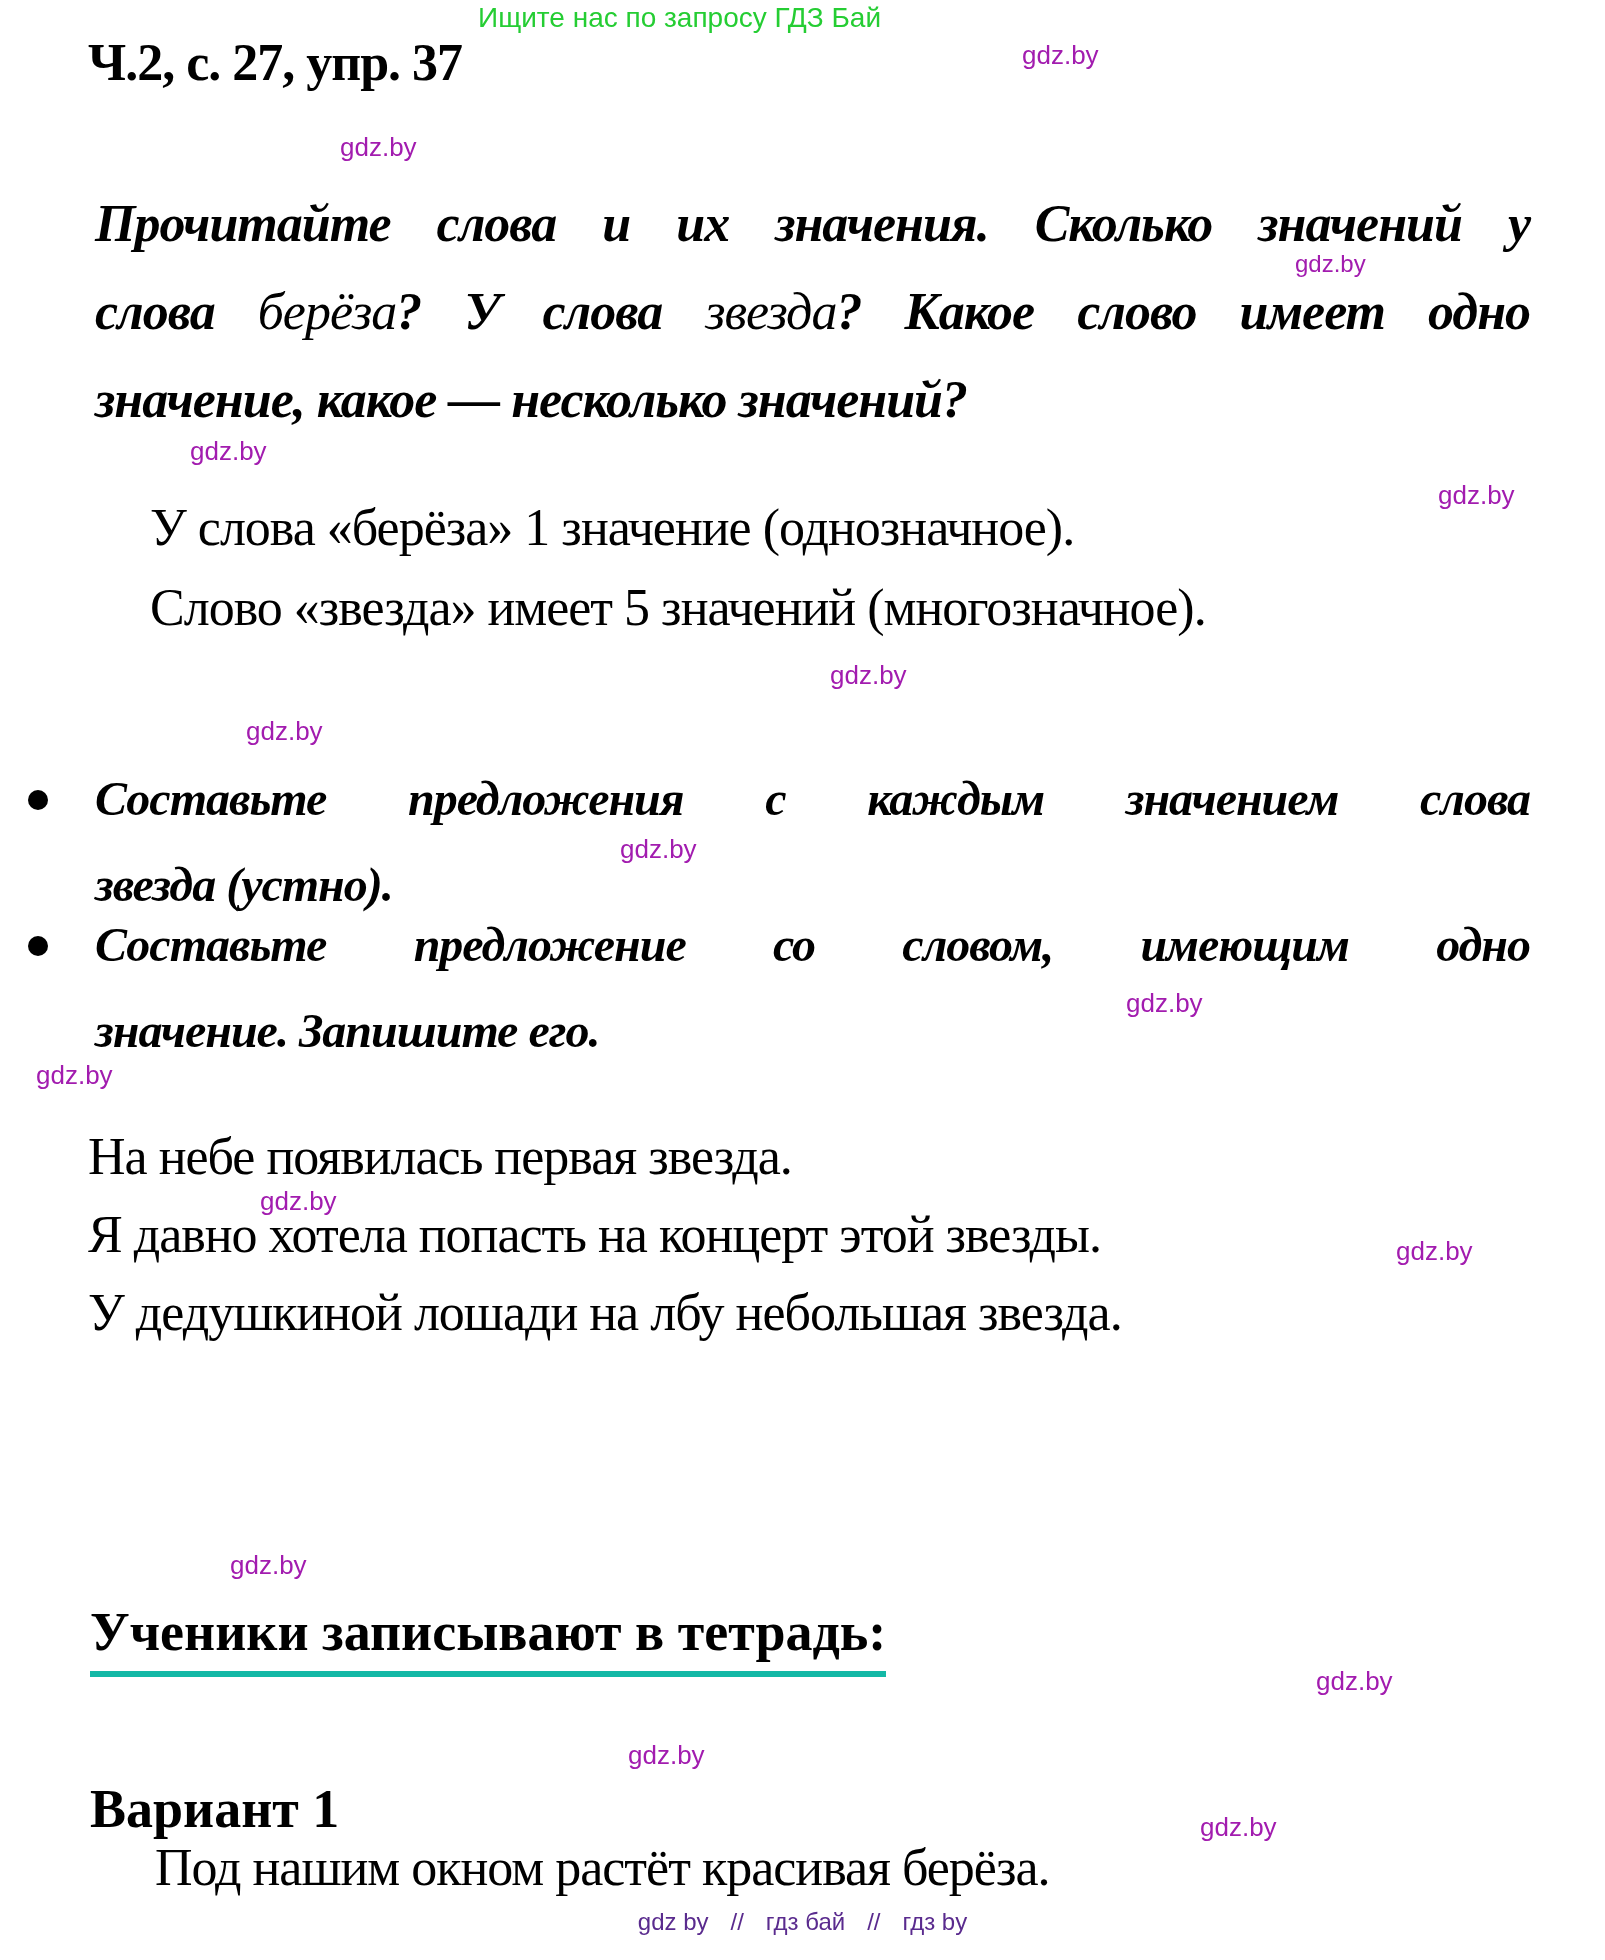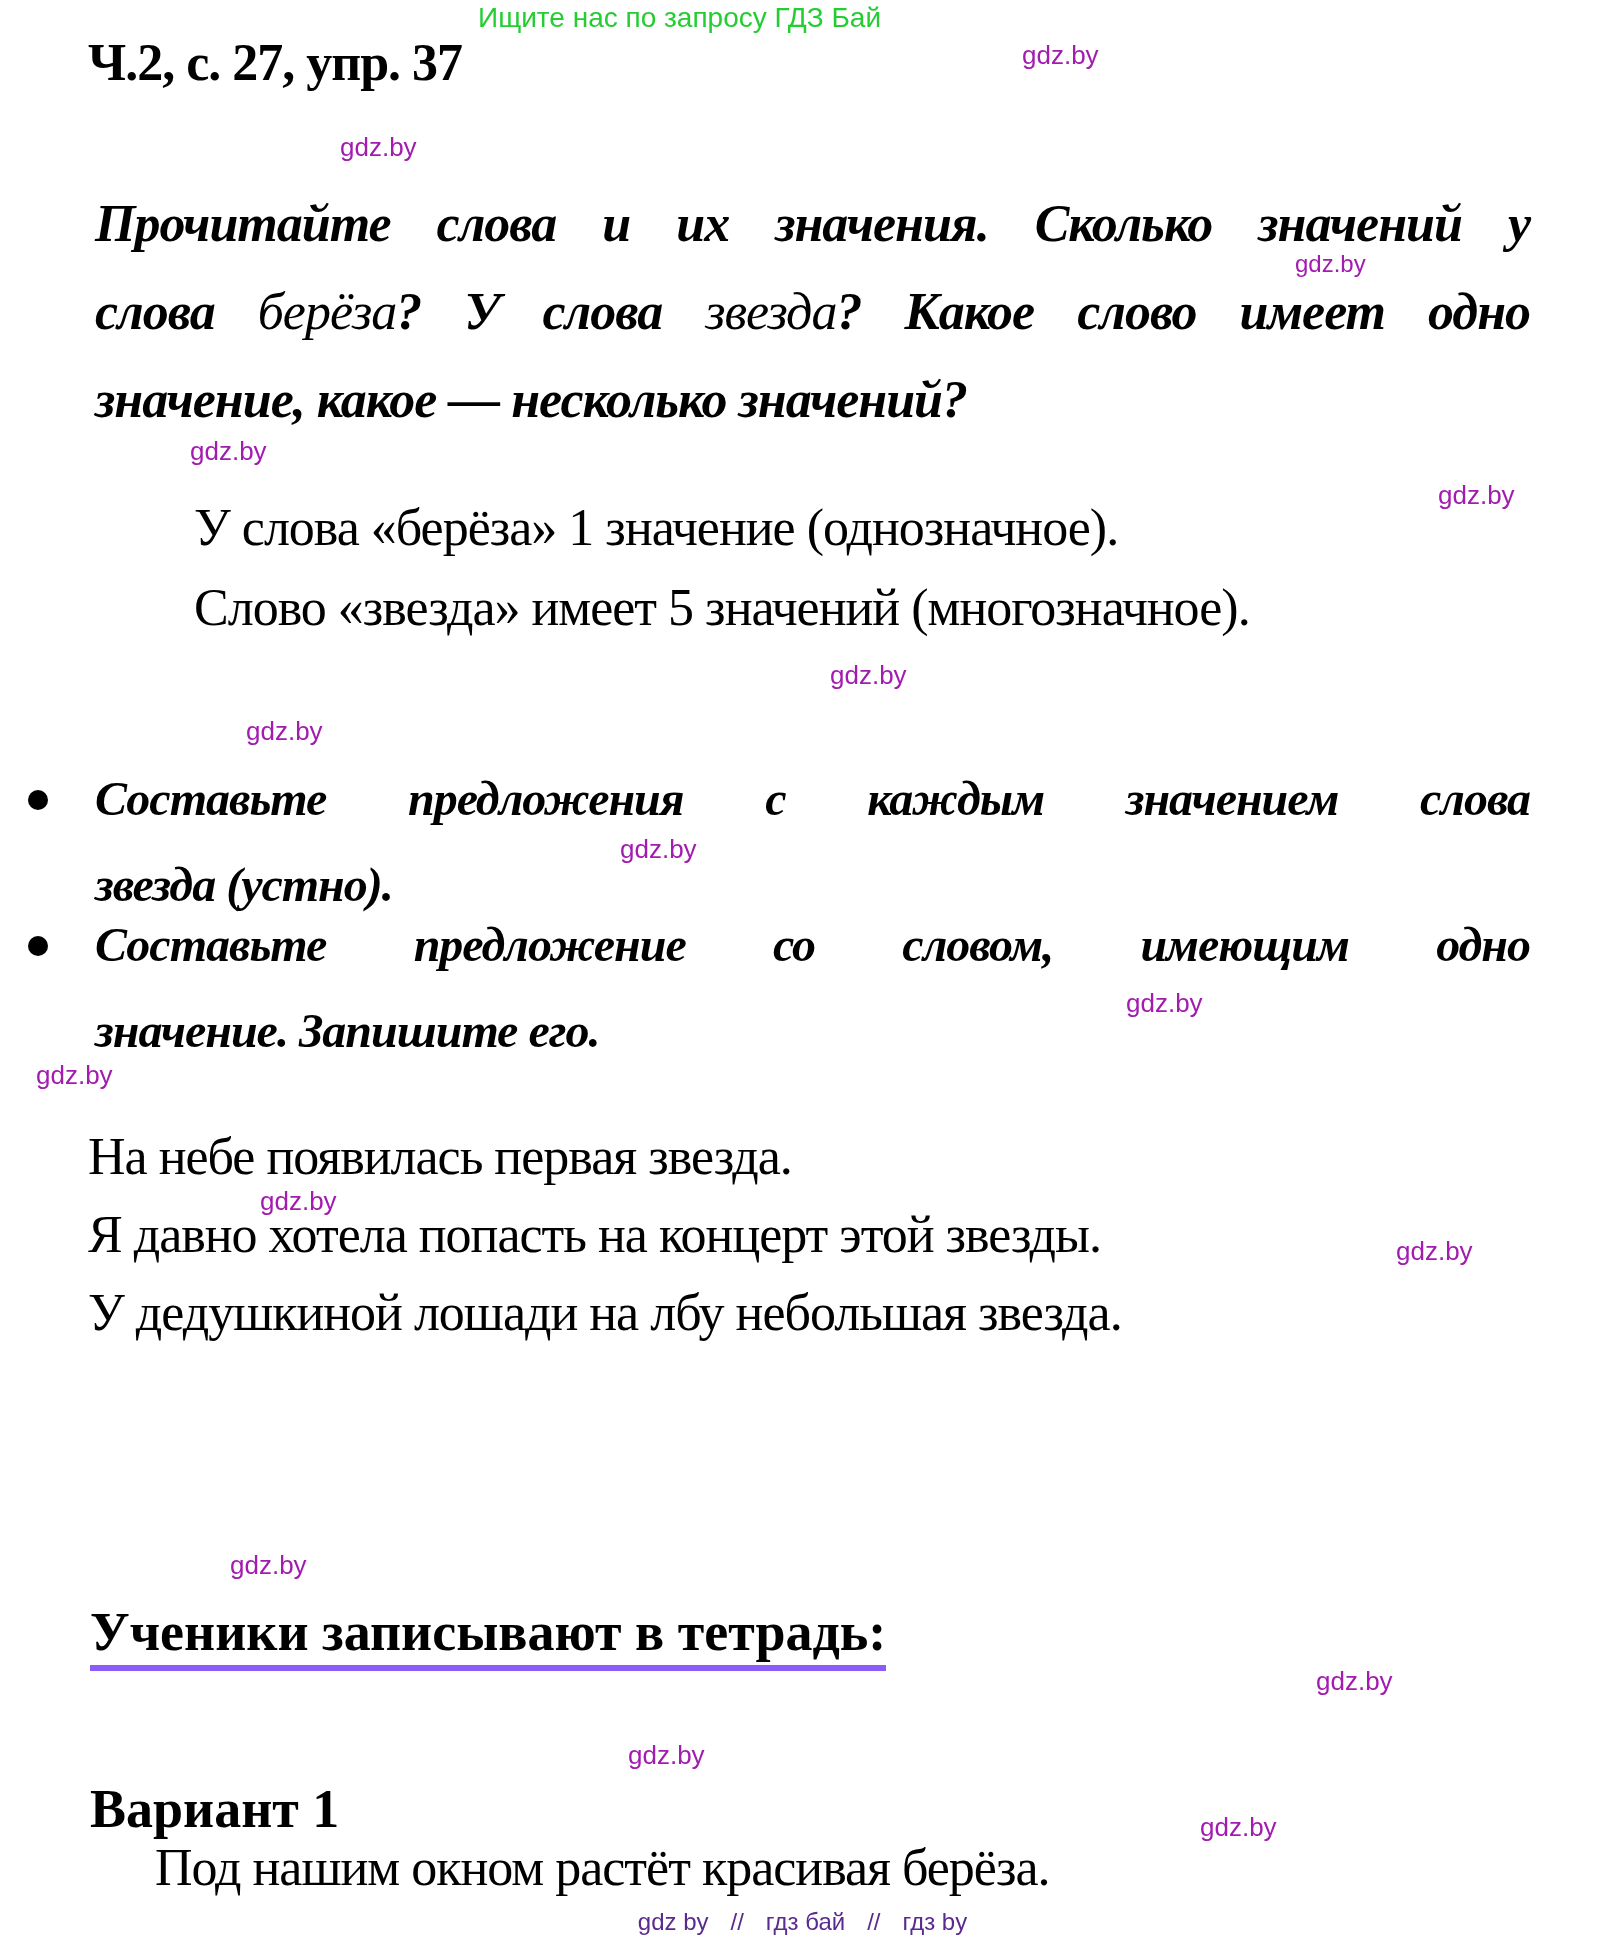--- a/index.html
+++ b/index.html
@@ -37,21 +37,21 @@
     letter-spacing: -1px;
   }
   .task .t-line { line-height: 88px; height: 88px; }
   .just { text-align: justify; text-align-last: justify; }
   .reg { font-weight: normal; }
 
   .answer {
     position: absolute; left: 150px; top: 488px;
     font-size: 52px; letter-spacing: -1px; white-space: nowrap;
   }
-  .answer div { line-height: 80px; height: 80px; margin-left: 44px; }
+  .answer div { line-height: 80px; height: 80px; }
 
   .bullet {
     position: absolute; left: 95px; width: 1435px;
     font-size: 48px; font-weight: bold; font-style: italic;
     letter-spacing: -1px;
   }
   .bullet .t-line { line-height: 86px; height: 86px; }
   .b1 { top: 756px; }
   .b2 { top: 902px; }
   .dot {
@@ -66,21 +66,22 @@
     font-size: 52px; letter-spacing: -1px; white-space: nowrap;
   }
   .sentences div { line-height: 78px; height: 78px; }
 
   .notebook-heading {
     position: absolute; left: 90px; top: 1600px;
     font-size: 54px; font-weight: bold; line-height: 65px;
     white-space: nowrap;
   }
   .underlined {
-    display: inline-block; border-bottom: 6px solid #8b5cf6;
+    display: inline-block; border-bottom: 6px solid #14b8a6;
+    padding-bottom: 6px;
   }
 
   .variant {
     position: absolute; left: 90px; top: 1778px;
     font-size: 54px; font-weight: bold; white-space: nowrap;
   }
 
   .final-sentence {
     position: absolute; left: 155px; top: 1838px;
     font-size: 52px; letter-spacing: -1px; white-space: nowrap;

